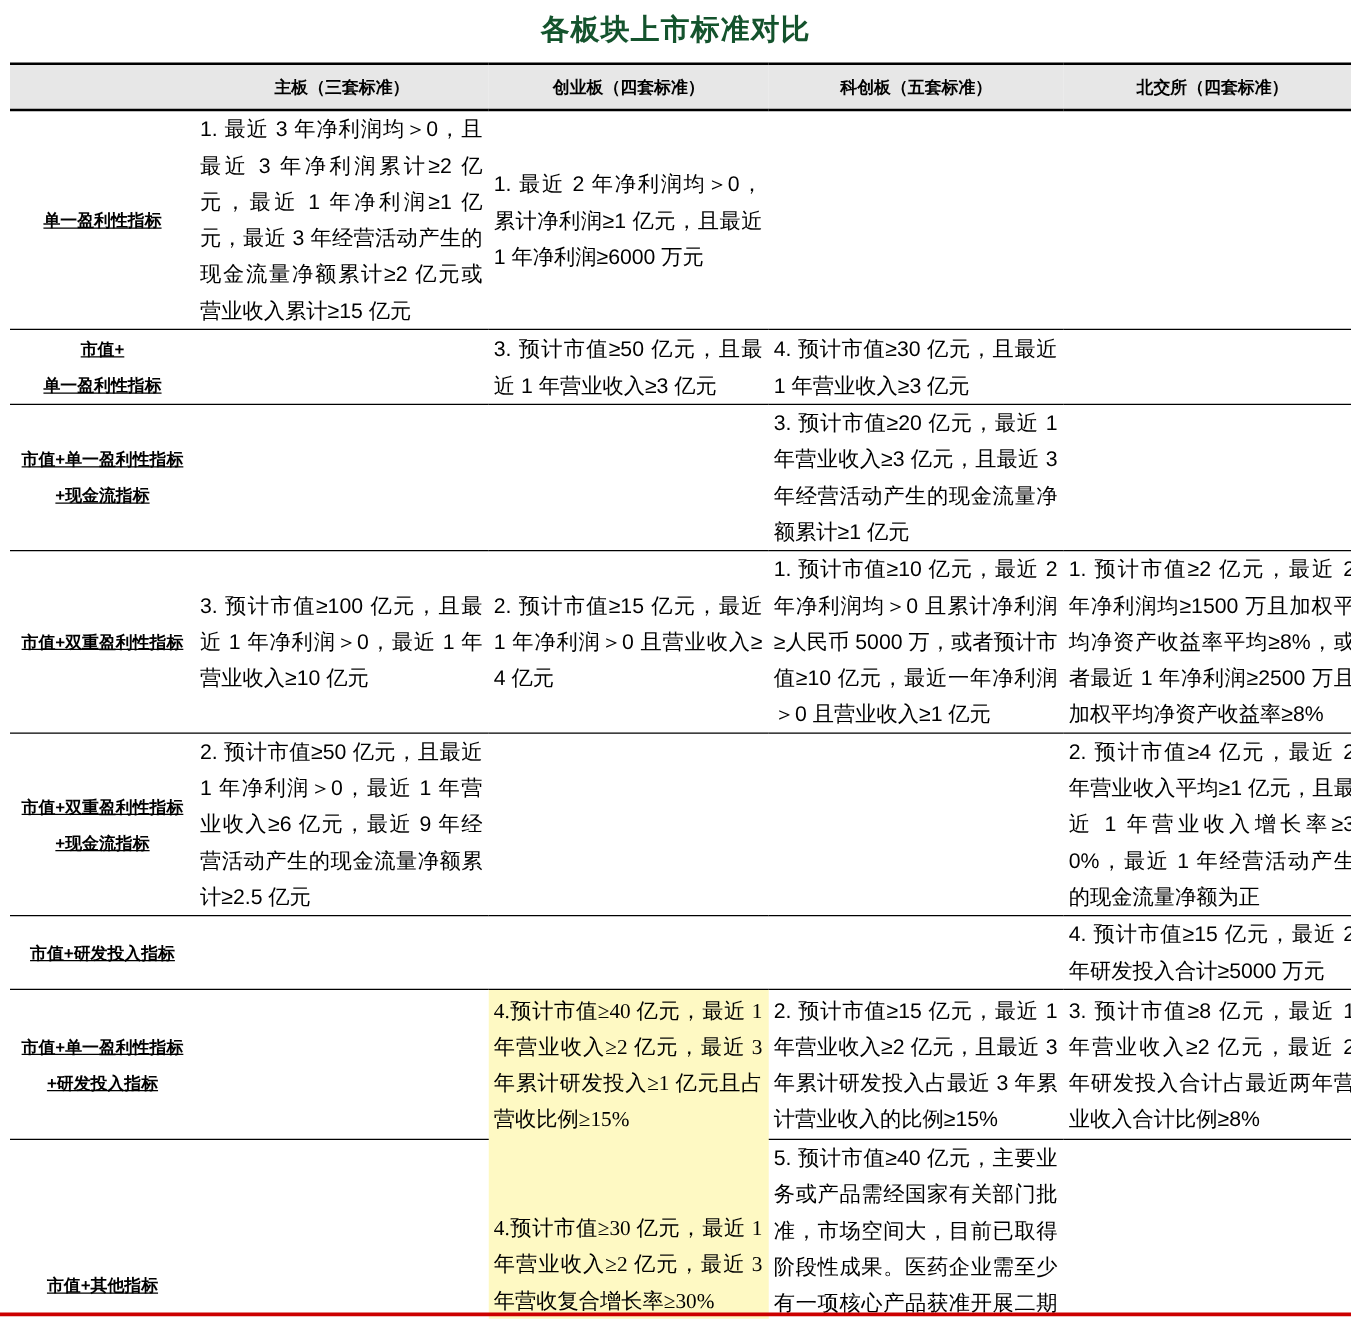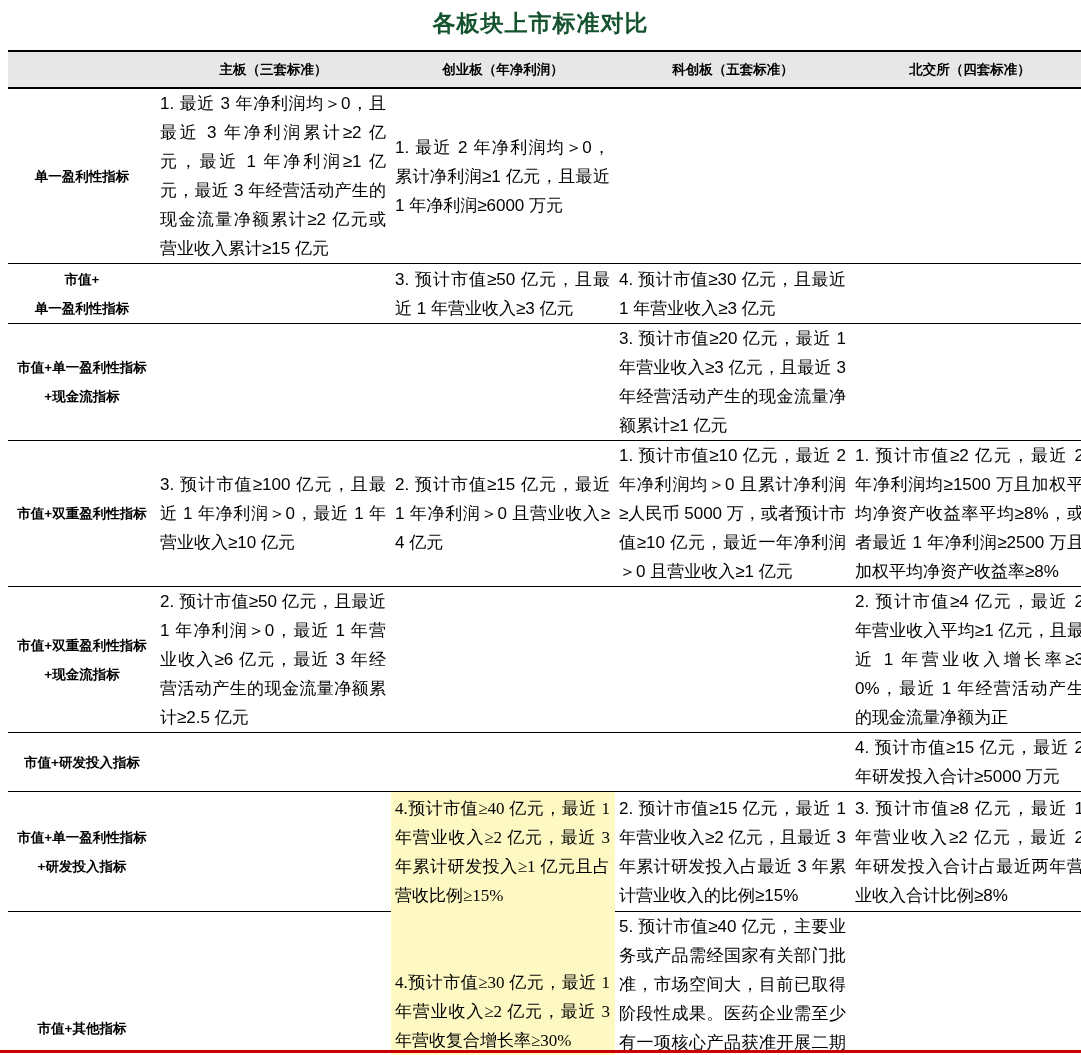--- a/index.html
+++ b/index.html
@@ -49,20 +49,21 @@
     padding:0 5px 0 4px;
     word-break:break-all;
   }
   td.label{
     font-weight:bold;
     font-size:13.5px;
     text-align:center;
     white-space:pre-line;
     padding:0 2px;
     word-break:normal;
+    text-decoration:underline;
   }
   tr.r1{height:145px;}
   tr.r2{height:60px;}
   tr.r3{height:90px;}
   tr.r4{height:141px;}
   tr.r5{height:122px;}
   tr.r6{height:55px;}
   tr.r7{height:120px;}
   tr.r8{height:201px;}
   tr.r8 td{border-bottom:2px solid #000;}
@@ -108,21 +109,21 @@
     <col class="c-label">
       <col class="c-main">
       <col class="c-chinext">
       <col class="c-star">
       <col class="c-bse">
   </colgroup>
   <thead>
     <tr>
       <th></th>
       <th>主板（三套标准）</th>
-      <th>创业板（年净利润）</th>
+      <th>创业板（四套标准）</th>
       <th>科创板（五套标准）</th>
       <th>北交所（四套标准）</th>
     </tr>
   </thead>
   <tbody>
     <tr class="r1">
       <td class="label">单一盈利性指标</td>
       <td>1. 最近 3 年净利润均＞0，且最近 3 年净利润累计≥2 亿元，最近 1 年净利润≥1 亿元，最近 3 年经营活动产生的现金流量净额累计≥2 亿元或营业收入累计≥15 亿元</td>
       <td>1. 最近 2 年净利润均＞0，累计净利润≥1 亿元，且最近 1 年净利润≥6000 万元</td>
       <td></td>
@@ -147,21 +148,21 @@
     <tr class="r4">
       <td class="label">市值+双重盈利性指标</td>
       <td>3. 预计市值≥100 亿元，且最近 1 年净利润＞0，最近 1 年营业收入≥10 亿元</td>
       <td>2. 预计市值≥15 亿元，最近 1 年净利润＞0 且营业收入≥4 亿元</td>
       <td>1. 预计市值≥10 亿元，最近 2 年净利润均＞0 且累计净利润≥人民币 5000 万，或者预计市值≥10 亿元，最近一年净利润＞0 且营业收入≥1 亿元</td>
       <td>1. 预计市值≥2 亿元，最近 2 年净利润均≥1500 万且加权平均净资产收益率平均≥8%，或者最近 1 年净利润≥2500 万且加权平均净资产收益率≥8%</td>
     </tr>
     <tr class="r5">
       <td class="label">市值+双重盈利性指标
 +现金流指标</td>
-      <td>2. 预计市值≥50 亿元，且最近 1 年净利润＞0，最近 1 年营业收入≥6 亿元，最近 3 年经营活动产生的现金流量净额累计≥2.5 亿元</td>
+      <td>2. 预计市值≥50 亿元，且最近 1 年净利润＞0，最近 1 年营业收入≥6 亿元，最近 9 年经营活动产生的现金流量净额累计≥2.5 亿元</td>
       <td></td>
       <td></td>
       <td>2. 预计市值≥4 亿元，最近 2 年营业收入平均≥1 亿元，且最近 1 年营业收入增长率≥30%，最近 1 年经营活动产生的现金流量净额为正</td>
     </tr>
     <tr class="r6">
       <td class="label">市值+研发投入指标</td>
       <td></td>
       <td></td>
       <td></td>
       <td>4. 预计市值≥15 亿元，最近 2 年研发投入合计≥5000 万元</td>

